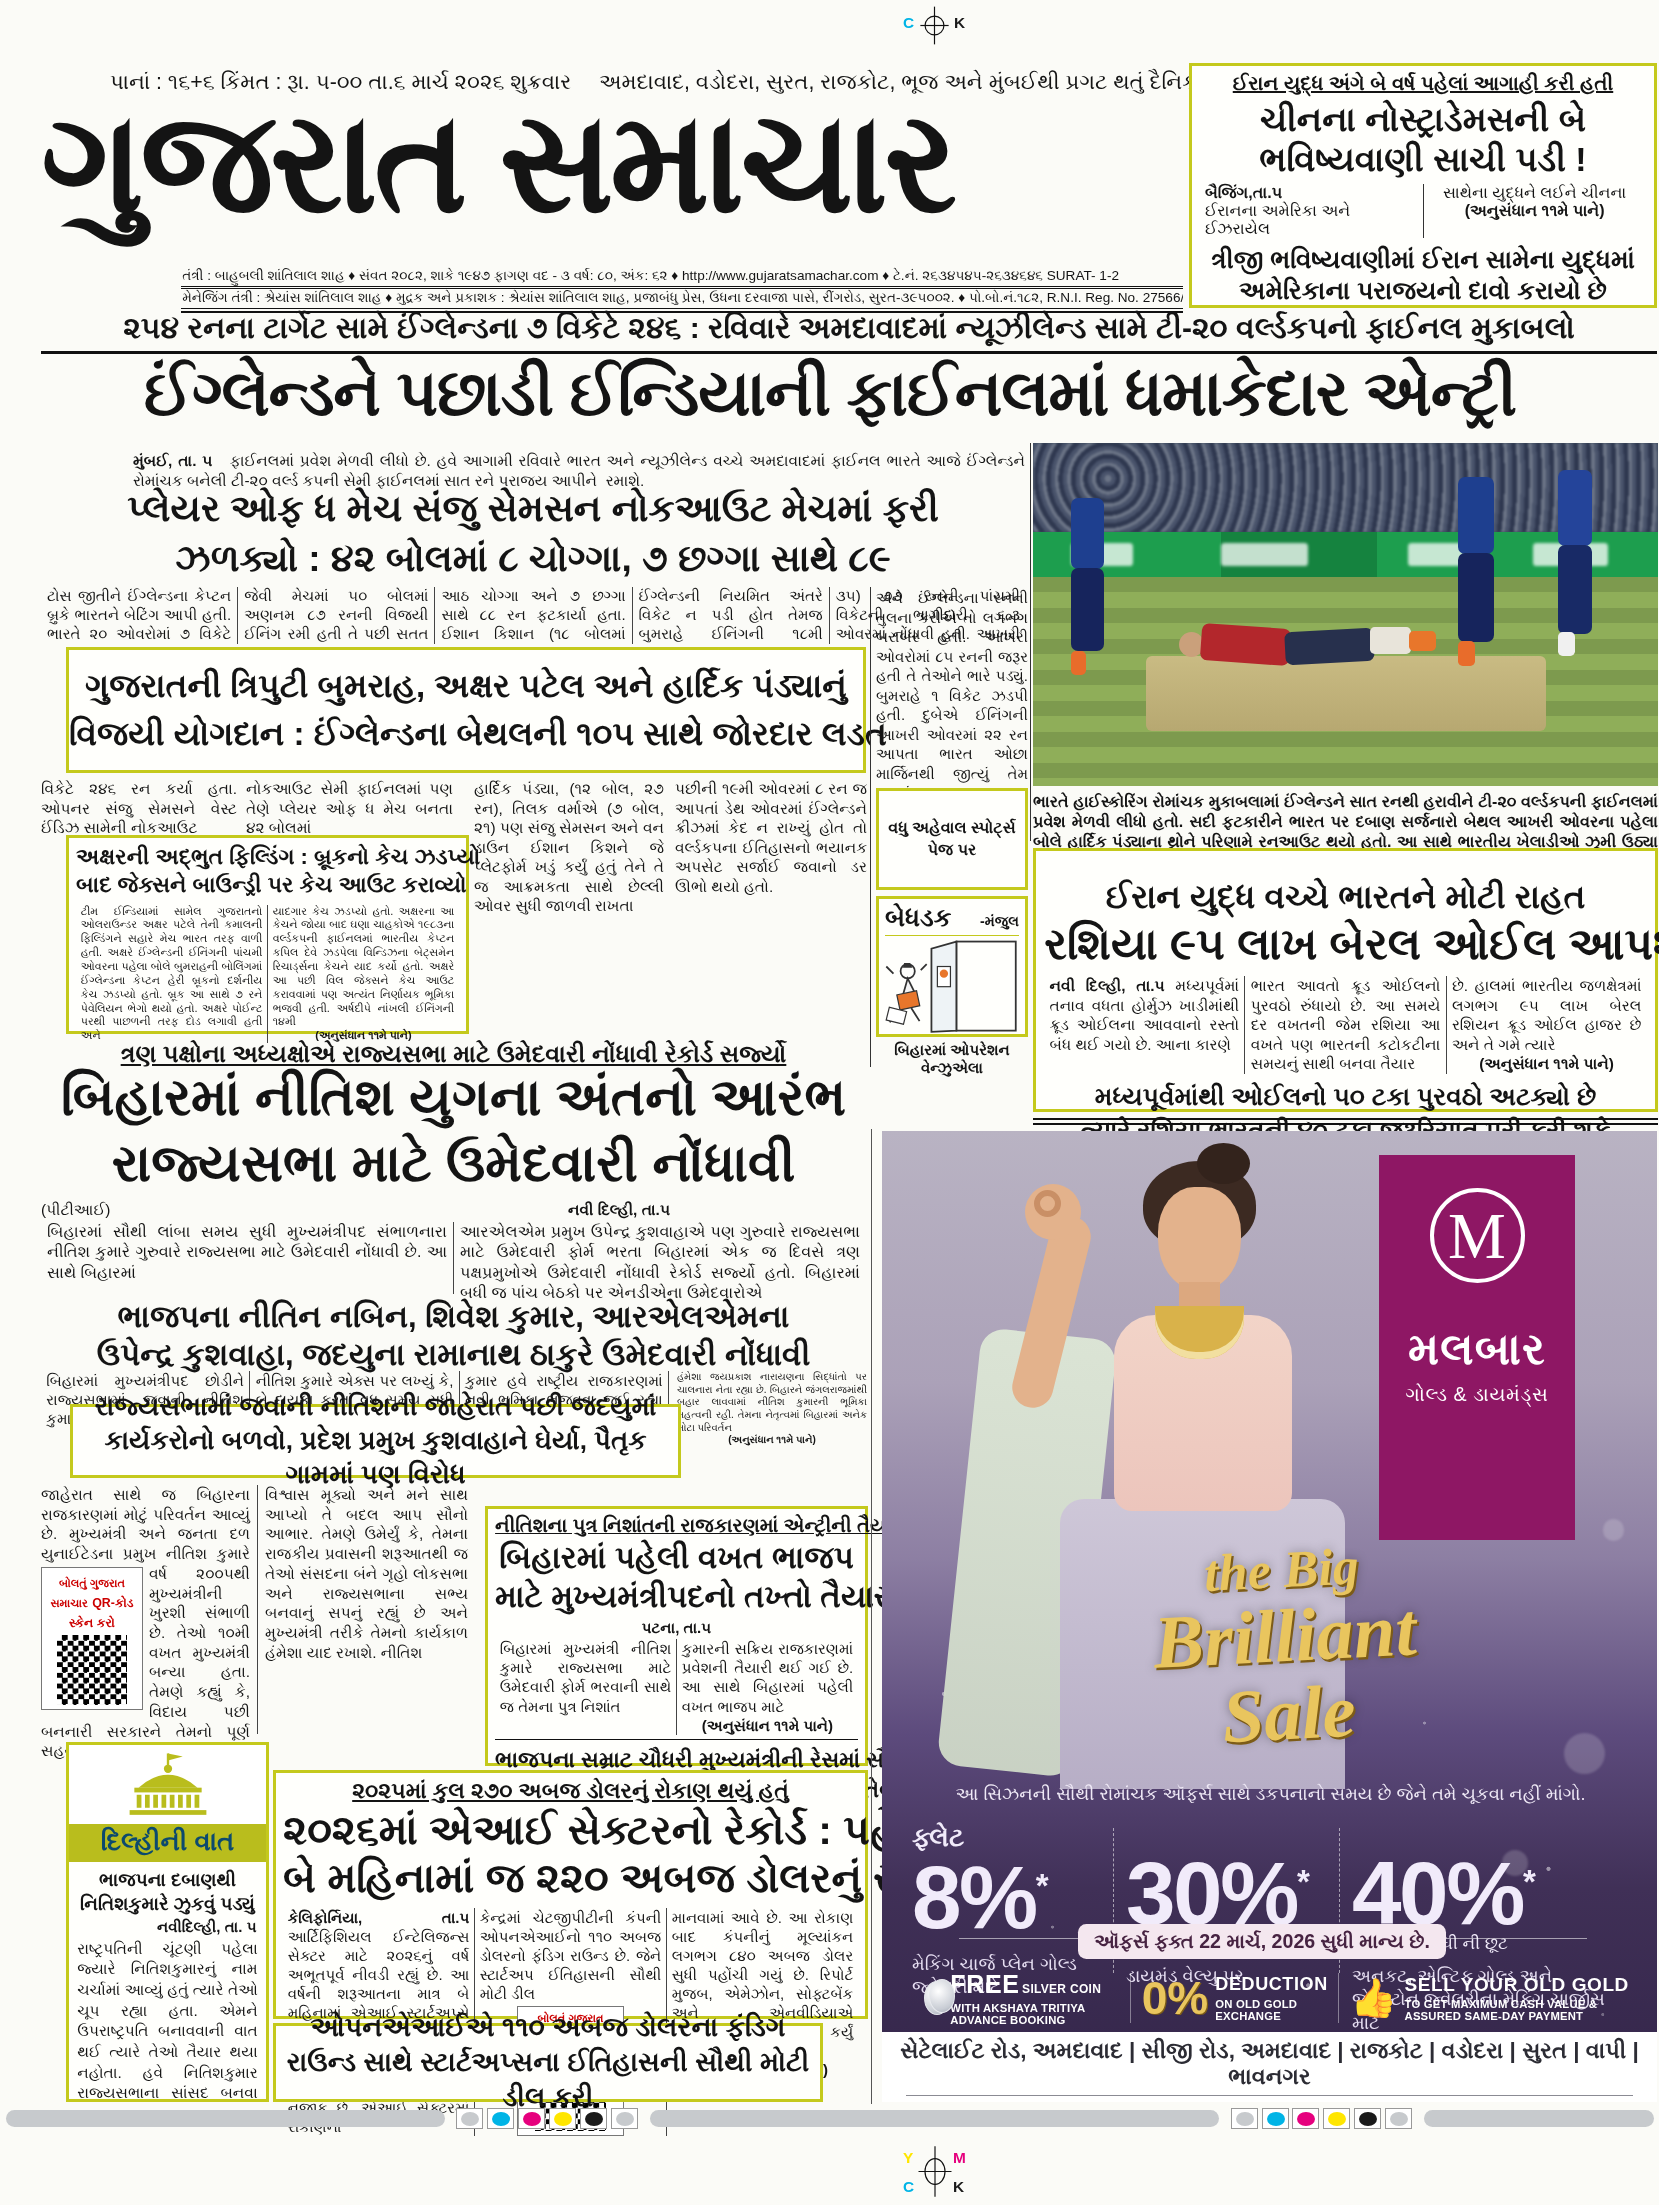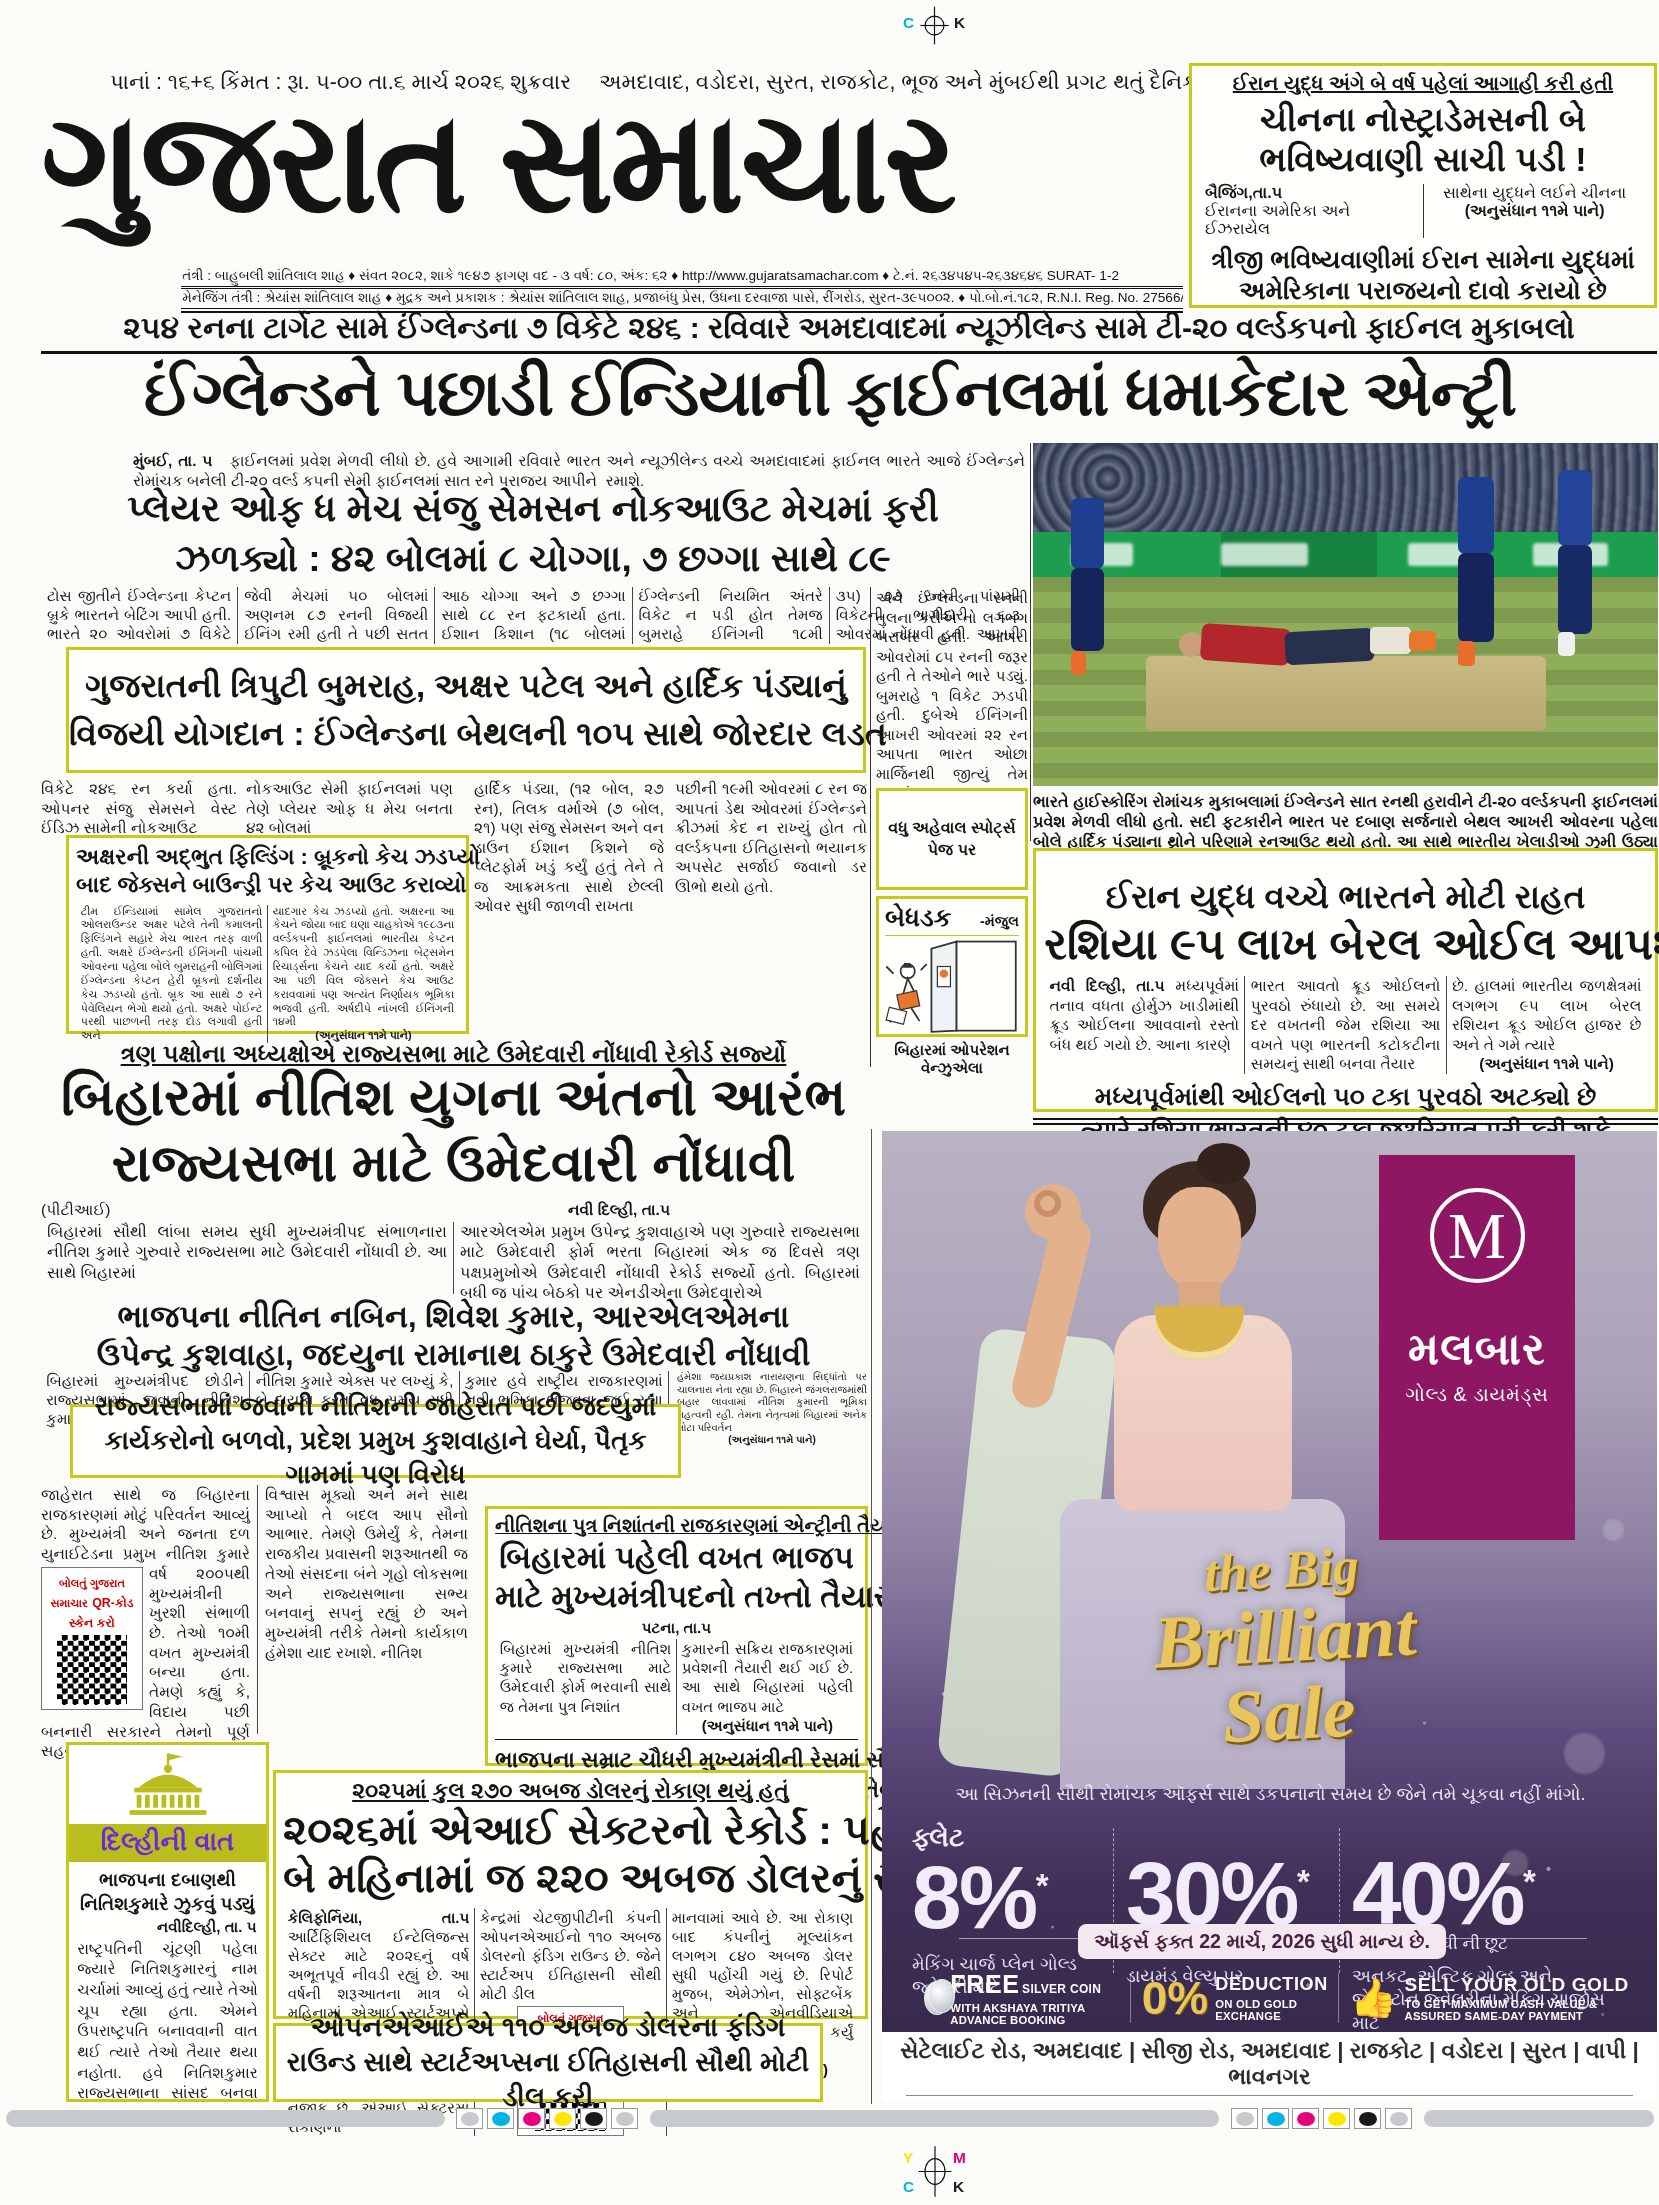--- a/index.html
+++ b/index.html
@@ -132,21 +132,21 @@
   #nishant .h { font-size:31px; font-weight:900; text-align:center; line-height:1.25; margin-top:2.4px; }
   #nishant .dt { text-align:center; font-weight:700; font-size:15px; margin-top:2.4px; }
   #nishant .cols { display:flex; margin-top:2.4px; }
   #nishant .cols > div { flex:1; padding:0 4.7px; font-size:15px; line-height:1.27; }
   #nishant .cols .l { border-right:1.2px solid #444; }
   #nishant .ft { font-size:22px; font-weight:800; text-align:center; line-height:1.35; margin-top:4.7px; border-top:1.8px solid #111; padding-top:4.7px; }
 
   
   #delhi { left:66px; top:1742px; width:203px; height:360px; padding:0; overflow:hidden; }
   #delhi .icon-wrap { background:#fff; padding:6px 0 0; text-align:center; }
-  #delhi .band { background:#b9bd1d; color:#6d28d9; font-size:26px; font-weight:900; text-align:center; padding:2.4px 0 4.7px; }
+  #delhi .band { background:#b9bd1d; color:#0c4a6e; font-size:26px; font-weight:900; text-align:center; padding:2.4px 0 4.7px; }
   #delhi .sub { font-size:18.4px; font-weight:800; text-align:center; line-height:1.3; margin-top:6px; }
   #delhi .dt { font-size:15px; font-weight:700; text-align:right; padding-right:9.5px; margin-top:2.4px; }
   #delhi .bd { font-size:15.4px; line-height:1.34; padding:2.4px 8.3px; }
 
   
   #ai { left:273px; top:1770px; width:595px; height:249px; padding:4.7px 7.1px; }
   #ai .ov { font-size:22px; font-weight:800; text-decoration:underline; text-align:center; }
   #ai .h { font-size:41px; font-weight:900; text-align:center; line-height:1.18; margin-top:2.4px; }
   #ai .cols { display:flex; margin-top:4.7px; }
   #ai .cols > div { flex:1; padding:0 4.7px; font-size:15px; line-height:1.27; }

